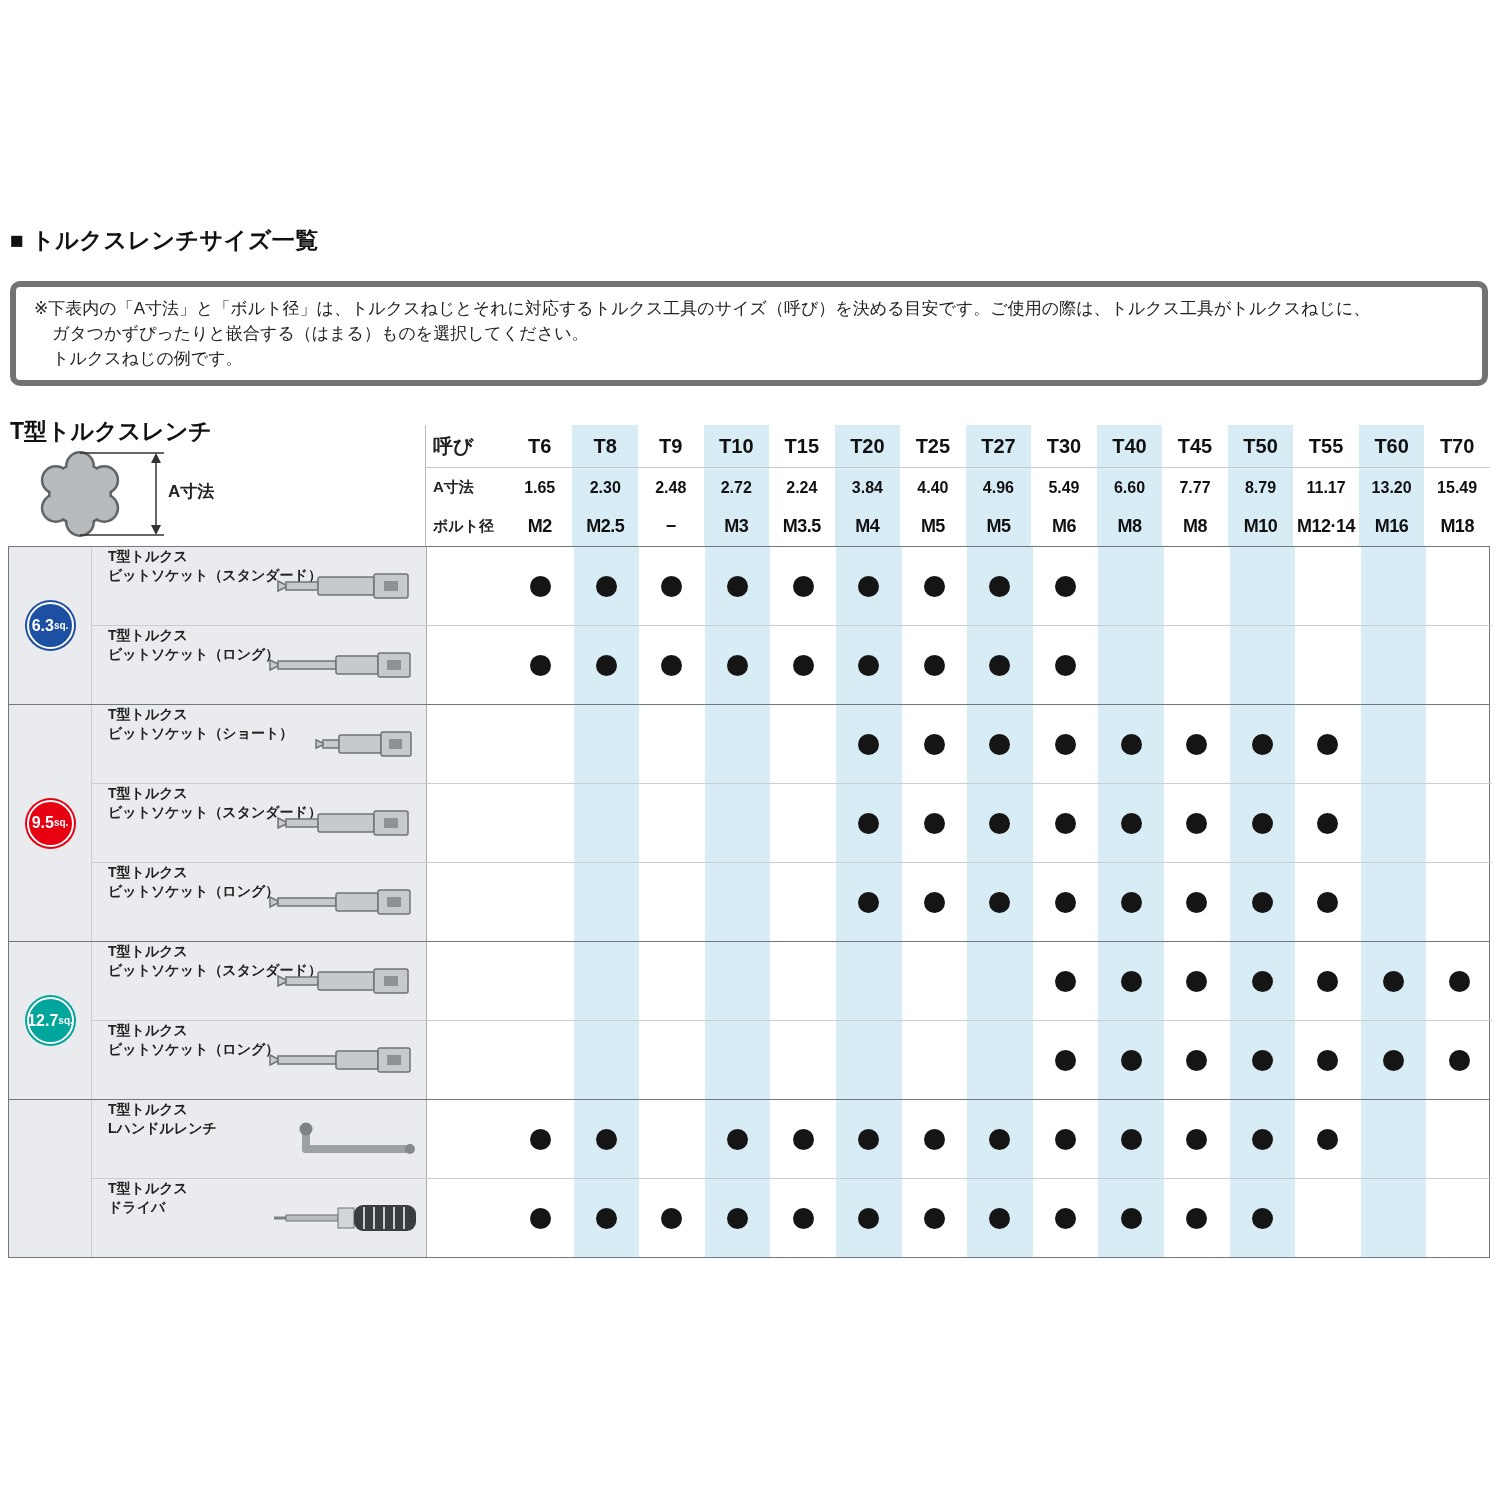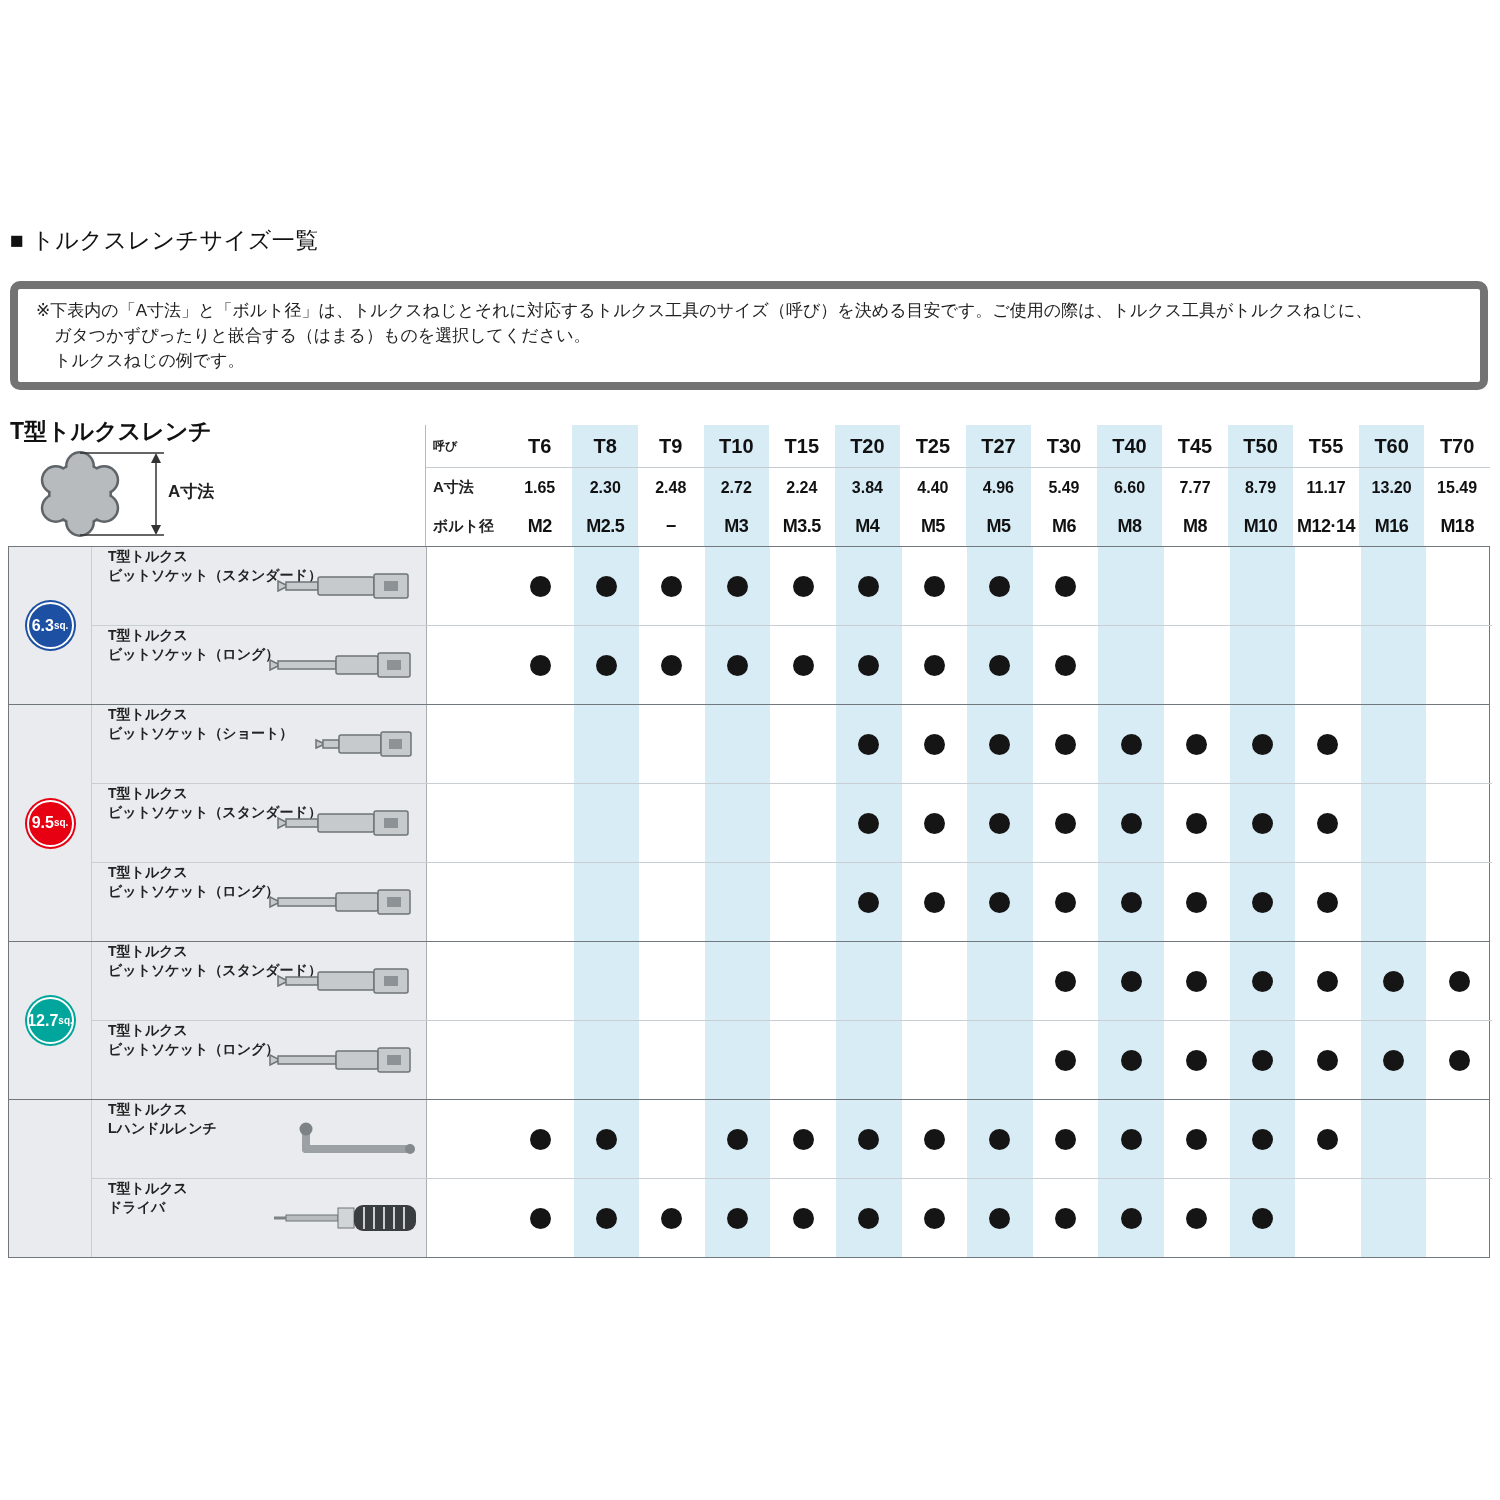--- a/index.html
+++ b/index.html
@@ -1,41 +1,41 @@
 <!DOCTYPE html>
 <html><head>
 <meta charset="utf-8">
 <style>
   html,body{margin:0;padding:0;background:#fff;}
   body{font-family:"Liberation Sans","DejaVu Sans",sans-serif;color:#1a1a1a;}
   .page{position:relative;width:1500px;height:1500px;background:#fff;overflow:hidden;}
 
   
-  .page-title{position:absolute;left:10px;top:225px;font-size:23px;font-weight:normal;color:#111;letter-spacing:.5px;}
+  .page-title{position:absolute;left:10px;top:225px;font-size:23px;font-weight:bold;color:#111;letter-spacing:.5px;}
 
   
   .note-box{position:absolute;left:10px;top:281px;width:1478px;box-sizing:border-box;
-    border:8px solid #737373;border-radius:10px;padding:9px 16px 9px 18px;background:#fff;}
+    border:6px solid #737373;border-radius:10px;padding:9px 16px 9px 18px;background:#fff;}
   .note-line{font-size:17px;line-height:25px;color:#222;white-space:nowrap;overflow:hidden;}
   .note-line.cont{padding-left:18px;}
 
   
   .section-title{position:absolute;left:10px;top:416px;font-size:23px;font-weight:bold;color:#111;}
   .torx-figure{position:absolute;left:22px;top:446px;width:240px;height:100px;}
   .torx-figure .a-label{position:absolute;left:146px;top:34px;font-size:17px;font-weight:bold;color:#222;}
 
   
   .size-table{position:absolute;left:8px;top:425px;width:1482px;}
   .hdr{margin-left:417px;border-left:1px solid #b3b9be;}
   .hdr-row{display:flex;align-items:center;}
   .hdr-row.r1{height:42px;border-bottom:1px solid #c6cbd0;}
   .hdr-row.r2{height:39px;}
   .hdr-row.r3{height:39px;}
   .hdr-label{width:81px;box-sizing:border-box;padding-left:7px;font-size:15px;font-weight:bold;color:#222;}
-  .hdr-row.r1 .hdr-label{font-size:12px;}
+  .hdr-row.r1 .hdr-label{font-size:20px;}
   .hdr-cell{width:65.6px;box-sizing:border-box;height:100%;display:flex;align-items:center;justify-content:center;
     font-weight:bold;color:#111;}
   .hdr-row.r1 .hdr-cell{font-size:20px;}
   .hdr-row.r2 .hdr-cell{font-size:16px;}
   .hdr-row.r3 .hdr-cell{font-size:18px;letter-spacing:-0.5px;text-align:right;}
   .striped{background:#d8ecf6;}
 
   .tbl-body{border:1px solid #70777d;}
   .grp{display:flex;border-top:1px solid #70777d;}
   .grp:first-child{border-top:none;}

